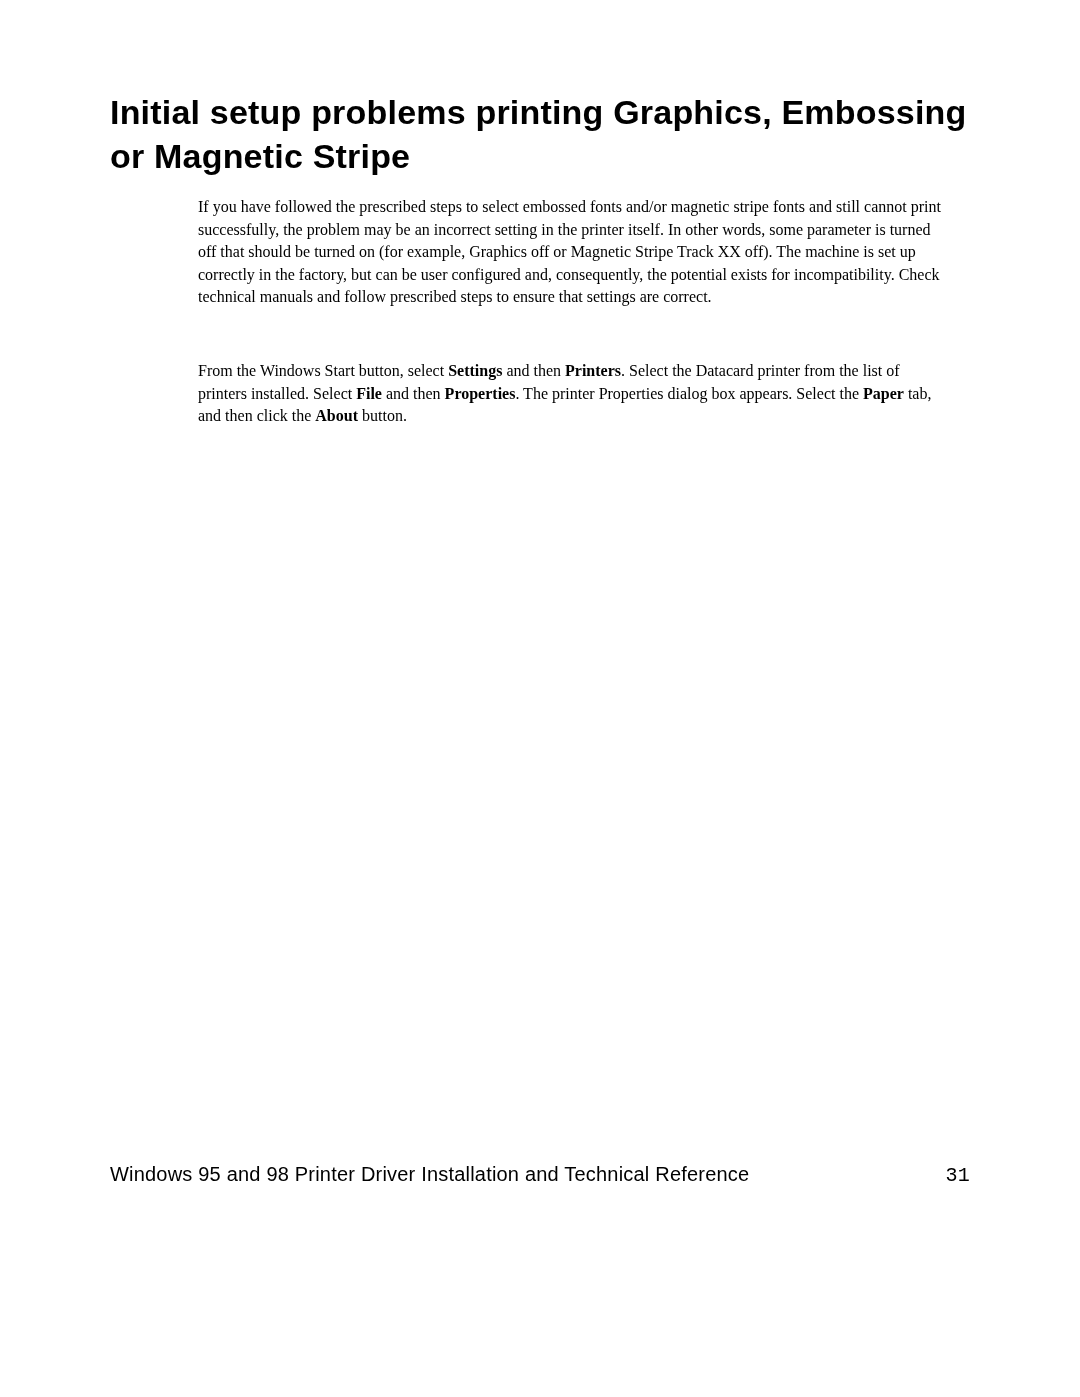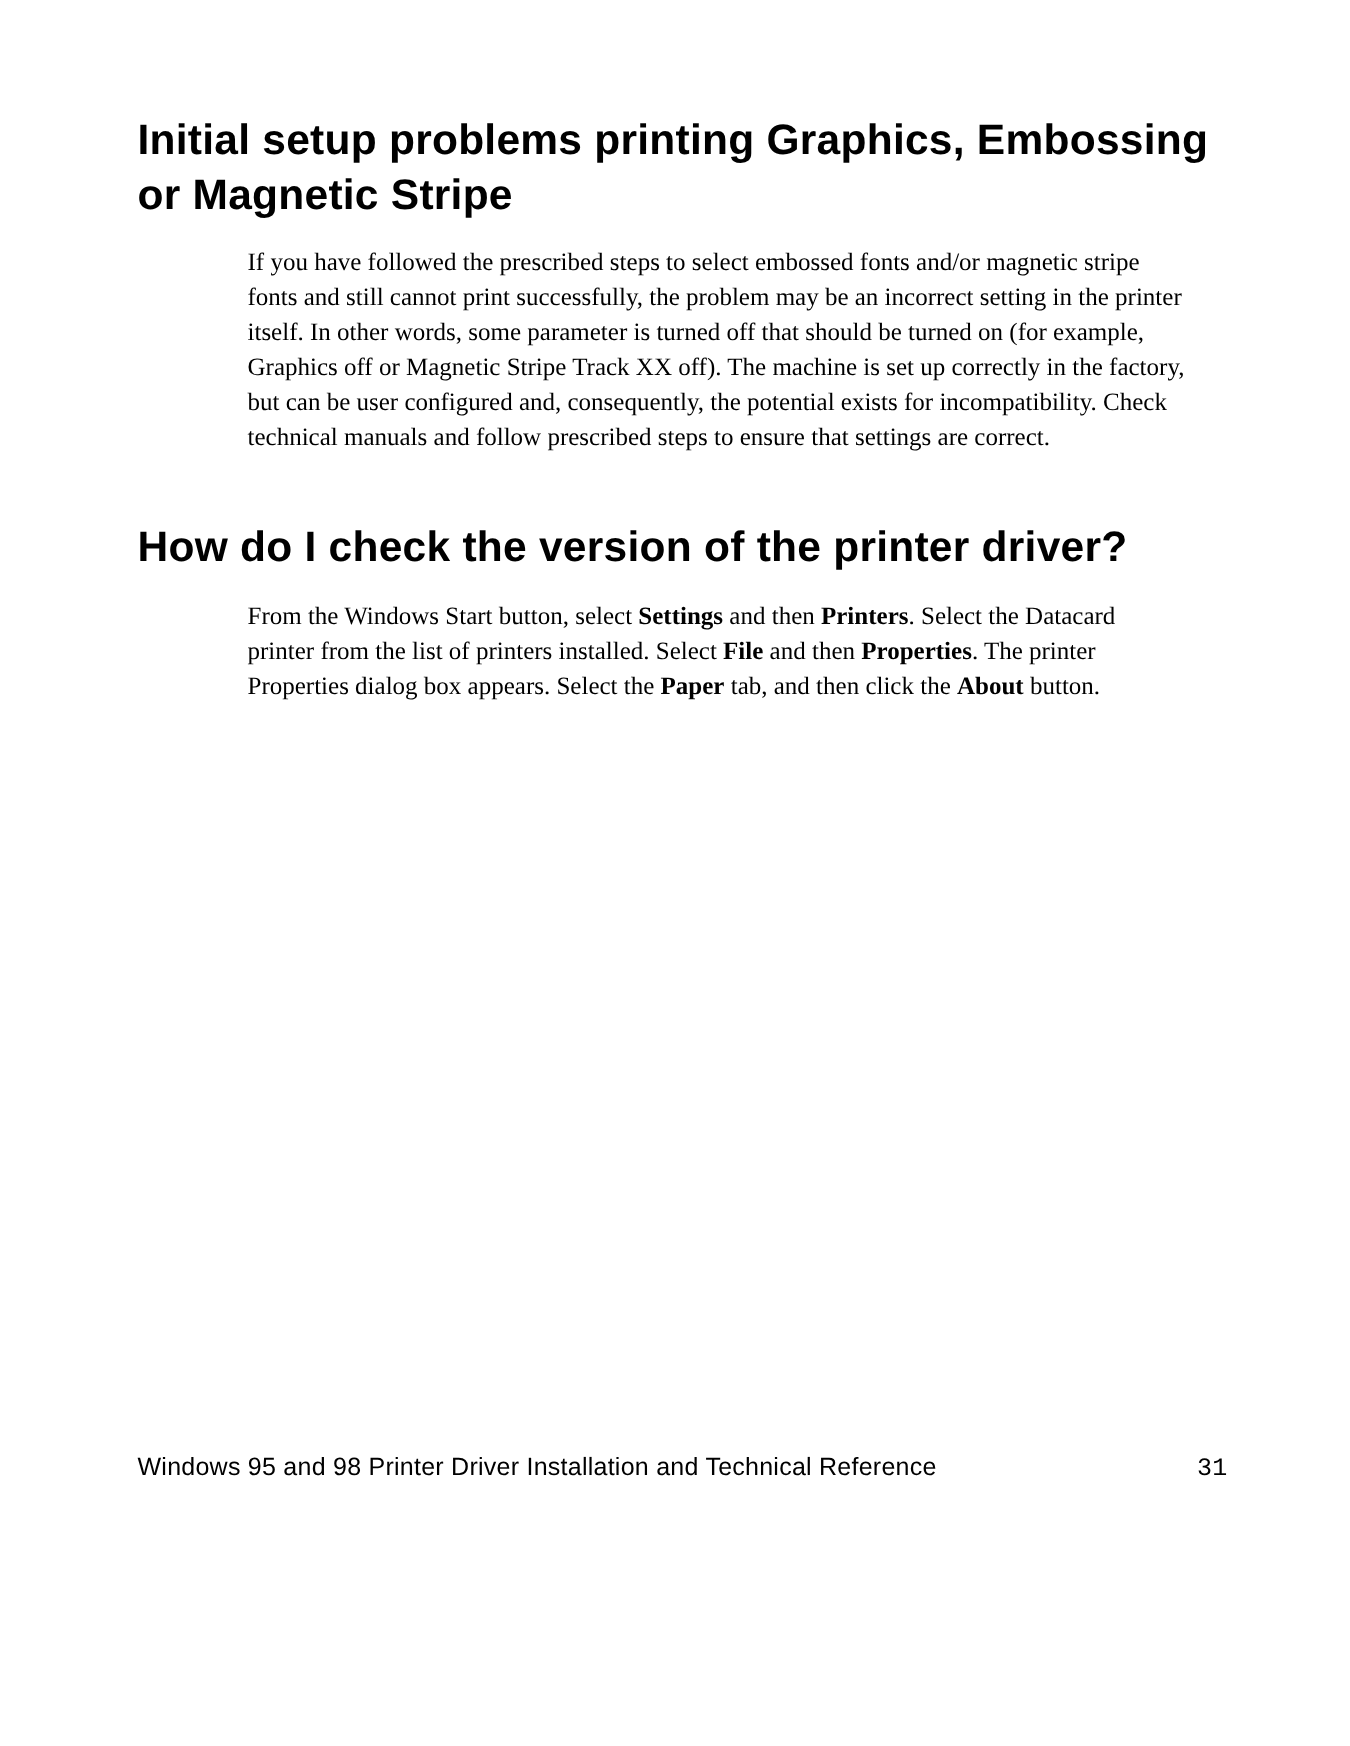--- a/index.html
+++ b/index.html
@@ -25,33 +25,33 @@
     line-height: 1.3;
     margin: 0 0 18px 0;
     letter-spacing: 0.2px;
   }
   .section + .section {
     margin-top: 52px;
   }
   .body-text {
     margin-left: 88px;
     margin-right: 20px;
-    font-size: 20px;
+    font-size: 16px;
     line-height: 1.4;
   }
   .body-text p {
     margin: 0;
   }
   .bold {
     font-weight: 700;
   }
   .footer {
     position: absolute;
     left: 110px;
-    right: 98px;
+    right: 110px;
     bottom: 210px;
     display: flex;
     justify-content: space-between;
     align-items: baseline;
     font-family: "Segoe UI", "Helvetica Neue", Arial, sans-serif;
     font-size: 20px;
     font-weight: 400;
     letter-spacing: 0.2px;
   }
   .footer .title {
@@ -67,21 +67,20 @@
 <div class="page">
 
   <div class="section">
     <h2 class="heading">Initial setup problems printing Graphics, Embossing or Magnetic Stripe</h2>
     <div class="body-text">
       <p>If you have followed the prescribed steps to select embossed fonts and/or magnetic stripe fonts and still cannot print successfully, the problem may be an incorrect setting in the printer itself. In other words, some parameter is turned off that should be turned on (for example, Graphics off or Magnetic Stripe Track XX off). The machine is set up correctly in the factory, but can be user configured and, consequently, the potential exists for incompatibility. Check technical manuals and follow prescribed steps to ensure that settings are correct.</p>
     </div>
   </div>
 
   <div class="section">
-    <h2 class="heading">How do I check the version of the printer driver?</h2>
     <div class="body-text">
       <p id="sec1-body"><span>From the Windows Start button, select </span><span class="bold">Settings</span><span> and then </span><span class="bold">Printers</span><span>. Select the Datacard printer from the list of printers installed. Select </span><span class="bold">File</span><span> and then </span><span class="bold">Properties</span><span>. The printer Properties dialog box appears. Select the </span><span class="bold">Paper</span><span> tab, and then click the </span><span class="bold">About</span><span> button.</span></p>
     </div>
   </div>
 
   <div class="section">
   </div>
 
 
   <div class="footer">

